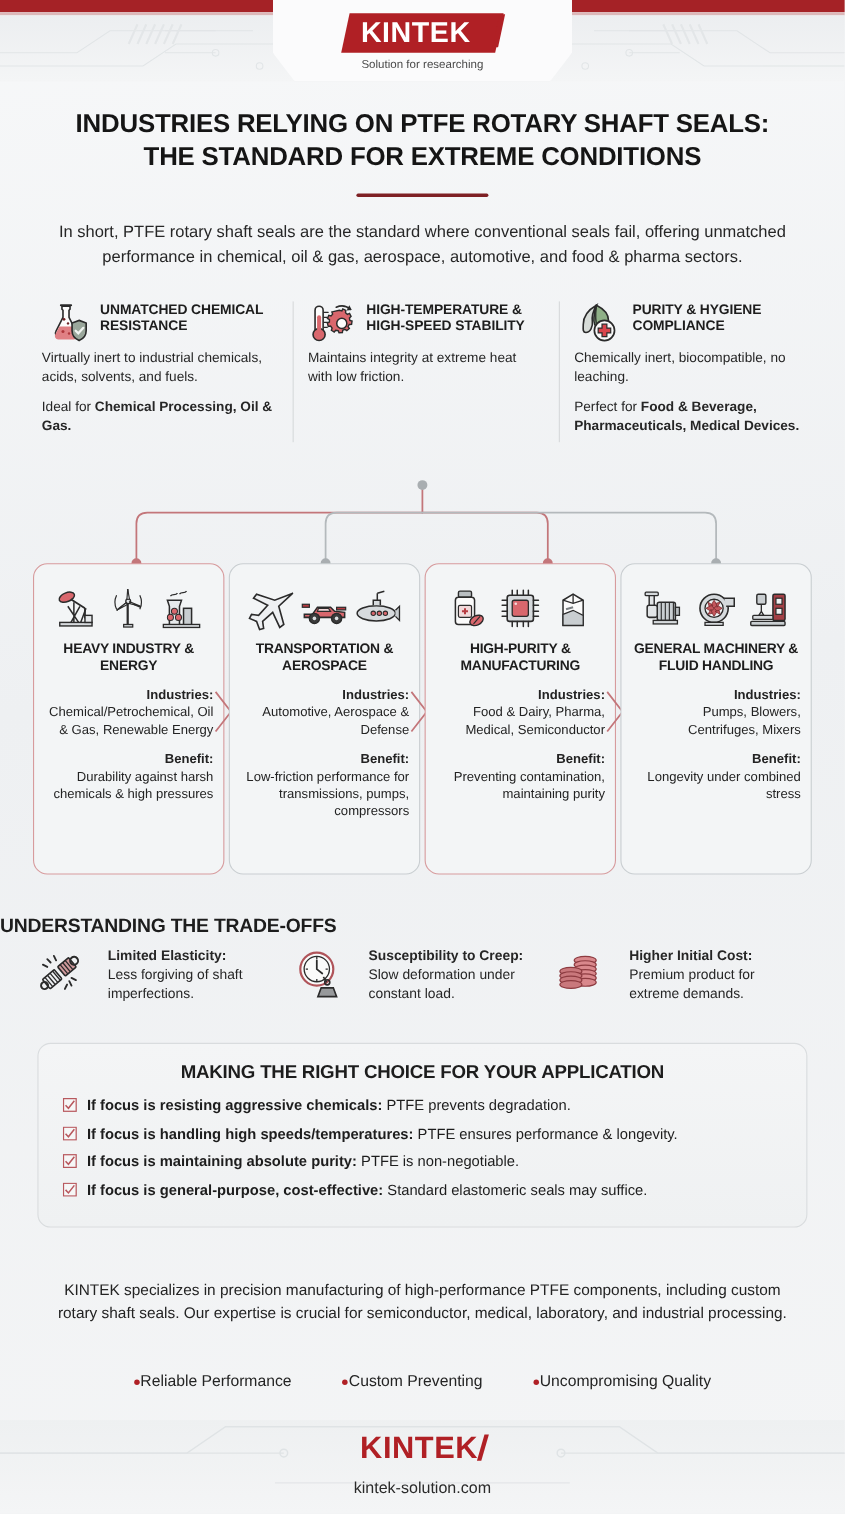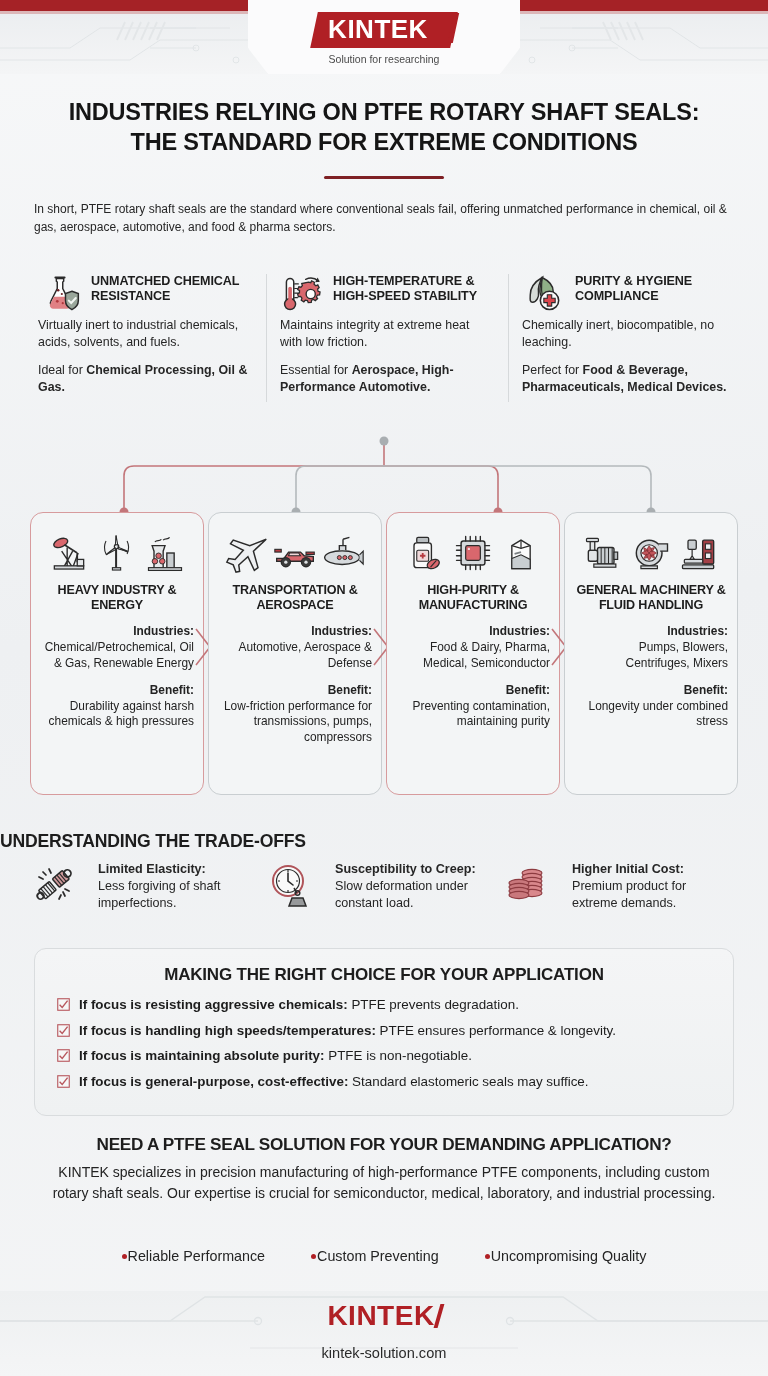--- a/index.html
+++ b/index.html
@@ -36,22 +36,22 @@
   .logo-slash { position:absolute; right:-2px; top:1px; width:5px; height:30px;
     background:#b02025; transform:skewX(-12deg); }
   .logo-sub { font-size:10.5px; color:#4a4a4a; margin-top:5px; }
 
   
   .title { position:absolute; top:97px; left:0; width:768px; text-align:center;
     font-size:23.5px; font-weight:bold; line-height:1.28; letter-spacing:-.2px;
     color:#151515; }
   .divider { position:absolute; top:176px; left:324px; width:120px; height:3px;
     background:#7e2024; border-radius:2px; }
-  .intro { position:absolute; top:200px; left:34px; width:700px; text-align:left;
-    font-size:12px; line-height:1.5; color:#262626; }
+  .intro { position:absolute; top:200px; left:34px; width:700px; text-align:center;
+    font-size:15px; line-height:1.5; color:#262626; }
 
   
   .features { position:absolute; top:272px; left:24px; width:726px;
     display:flex; }
   .feat { width:242px; padding:0 14px; position:relative; }
   .feat + .feat::before { content:""; position:absolute; left:0; top:2px;
     width:1px; height:128px; background:#d6d9db; }
   .feat-head { display:flex; align-items:flex-start; gap:9px; }
   .feat-icon { width:44px; height:44px; flex:0 0 44px; }
   .feat-title { font-size:12.6px; font-weight:bold; line-height:1.22;
@@ -193,21 +193,20 @@
           <rect x="9" y="16" width="4" height="19" rx="2" fill="#d9676d"></rect>
           <path d="M16 13h4M16 18h3M16 23h4M16 28h3" stroke="#2b2b2b" stroke-width="1.3" stroke-linecap="round"></path>
           <path d="M31 11l2.6.6.9-2 3 1.6-.3 2.2 1.9 1.6 2.1-.9 1.5 3-1.6 1.5.4 2.4 2.2.7-.5 3.3-2.3.1-1.2 2.1 1.3 1.8-2.5 2.2-1.9-1.3-2.2.9-.3 2.3-3.3.2-.9-2.1-2.4-.4-1.5 1.8-2.8-1.8.7-2.2-1.5-1.9-2.3.3-.9-3.2 2-1.1.1-2.4-2-1.2 1.3-3 2.2.5 1.6-1.8-.7-2.2z" fill="#d9676d" stroke="#2b2b2b" stroke-width="1.4"></path>
           <circle cx="33.5" cy="24" r="5" fill="#fdfdfd" stroke="#2b2b2b" stroke-width="1.5"></circle>
           <path d="M28 8a13 13 0 0 1 14 2" fill="none" stroke="#2b2b2b" stroke-width="1.6" stroke-linecap="round"></path>
           <path d="M41 6l2.4 4.6-5 .6z" fill="#2b2b2b"></path>
         </svg>
         <div class="feat-title">HIGH-TEMPERATURE &amp; HIGH-SPEED STABILITY</div>
       </div>
       <div class="feat-b1">Maintains integrity at extreme heat with low friction.</div>
-      <div class="feat-b2"><span>Essential for </span><b>Aerospace, High-Performance Automotive.</b></div>
     </div>
 
     <div class="feat">
       <div class="feat-head">
         <svg class="feat-icon" viewBox="0 0 48 48">
           <path d="M9 25c0-9 6-15 13-19 0 0-5 9-4 16 .7 5-2 11-6.5 11C8 33 9 28.5 9 25z" fill="#d7dcd8" stroke="#2b2b2b" stroke-width="1.6"></path>
           <path d="M22 6c6 3 12 8 12 15 0 5-4 9-9 8-4.5-1-6-6-5.4-11C20.2 12 22 6 22 6z" fill="#8fb087" stroke="#2b2b2b" stroke-width="1.6"></path>
           <path d="M22 7c-1 8-1 16 1 21" fill="none" stroke="#2b2b2b" stroke-width="1.3"></path>
           <circle cx="30" cy="31" r="10" fill="#fafafa" stroke="#2b2b2b" stroke-width="1.7"></circle>
           <path d="M27.6 24.8h4.8v3.8h3.8v4.8h-3.8v3.8h-4.8v-3.8h-3.8v-4.8h3.8z" fill="#d9454c" stroke="#2b2b2b" stroke-width="1.2"></path>
@@ -521,21 +520,20 @@
       <div class="choice-row">
         <svg class="cbox" viewBox="0 0 14 14">
           <rect x=".8" y=".8" width="12.4" height="12.4" fill="#f6f7f7" stroke="#b8585e" stroke-width="1.2"></rect>
           <path d="M2.8 7.2 L5.6 10.2 L11.4 2.8" fill="none" stroke="#b8585e" stroke-width="1.5"></path>
         </svg>
         <div><b>If focus is general-purpose, cost-effective:</b><span> Standard elastomeric seals may suffice.</span></div>
       </div>
     </div>
   </div>
 
-  <div class="cta-head">NEED A PTFE SEAL SOLUTION FOR YOUR DEMANDING APPLICATION?</div>
   <div class="cta-body">KINTEK specializes in precision manufacturing of high-performance PTFE components, including custom rotary shaft seals. Our expertise is crucial for semiconductor, medical, laboratory, and industrial processing.</div>
   <div class="cta-list">
     <div class="cta-item">
       <span class="dot"></span>
       <span>Reliable Performance</span>
     </div>
     <div class="cta-item">
       <span class="dot"></span>
       <span>Custom Preventing</span>
     </div>

